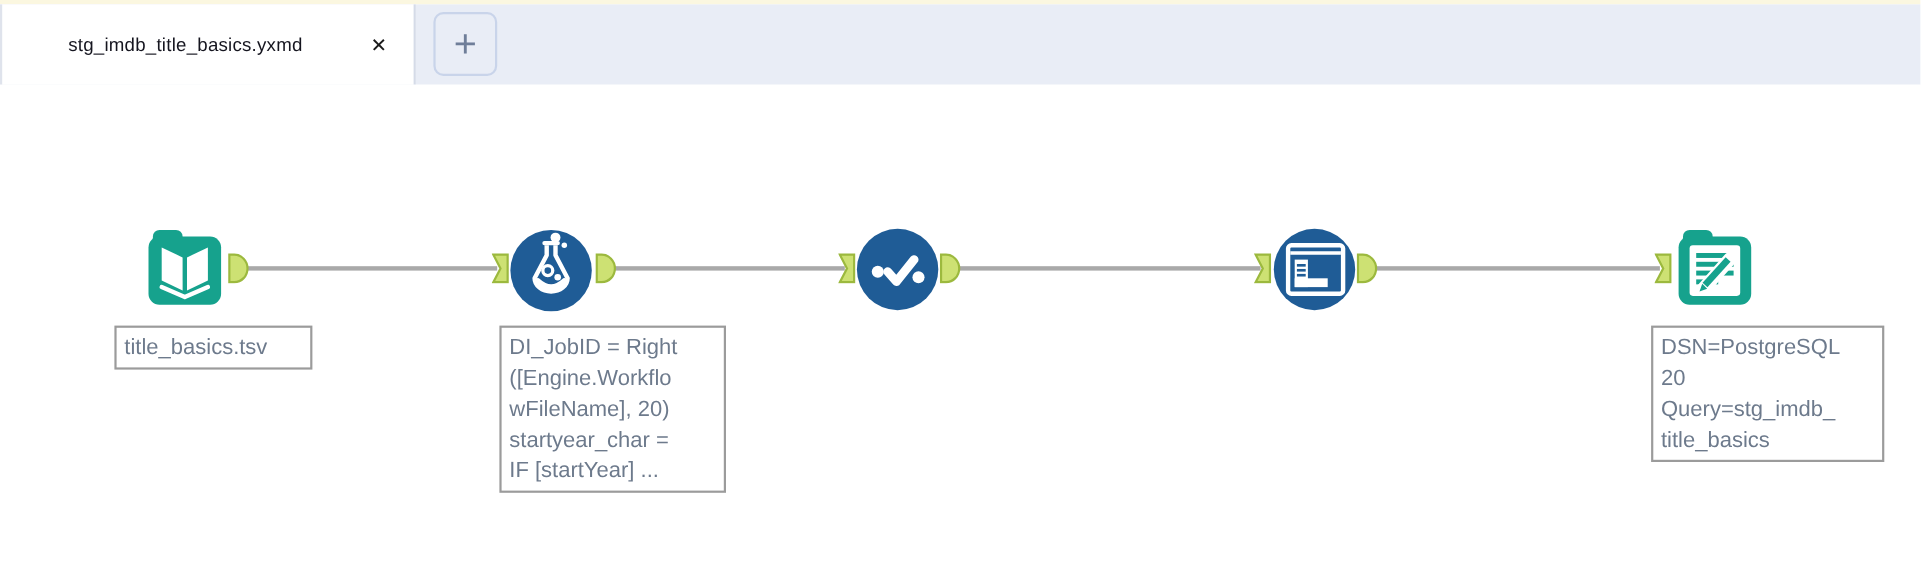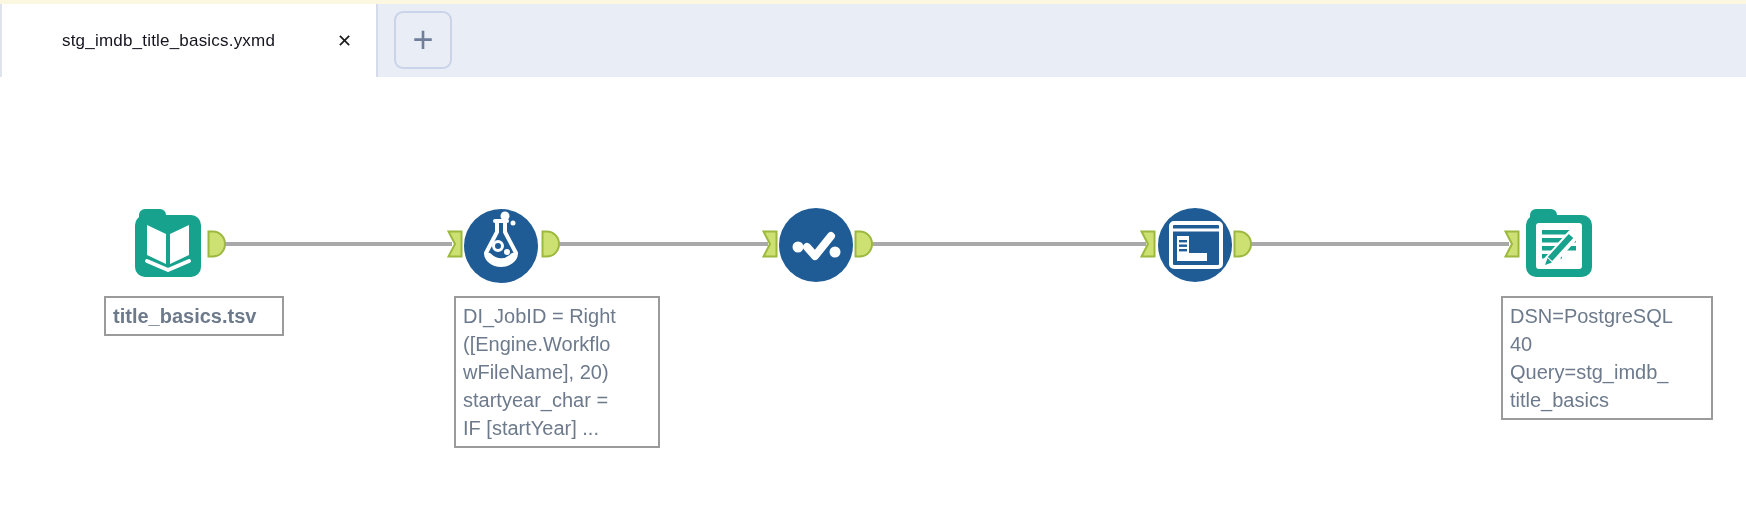--- a/index.html
+++ b/index.html
@@ -46,21 +46,21 @@
   .a-out2 { left:541px; }
   .a-in3  { left:762px; }
   .a-out3 { left:854px; }
   .a-in4  { left:1140px; }
   .a-out4 { left:1233px; }
   .a-in5  { left:1504px; }
 
   
   .ann { position:absolute; background:#fff; border:2px solid #9b9b9b; color:#6d7a8c;
          font-size:20px; line-height:28px; padding:4px 7px; white-space:pre-line; }
-  .ann1 { left:104px;  top:296px; width:180px;font-weight:bold; }
+  .ann1 { left:104px;  top:296px; width:180px; }
   .ann2 { left:442px;  top:296px; width:206px;margin-left:12px; }
   .ann5 { left:1501px; top:296px; width:212px; }
 </style>
 </head>
 <body>
 
 <div class="screen">
 
   <div class="top-accent"></div>
 
@@ -180,17 +180,17 @@
       <rect x="21" y="23" width="34" height="4.5" fill="#16a28d"></rect>
       <rect x="21" y="31" width="34" height="4.5" fill="#16a28d"></rect>
       <rect x="21" y="39" width="34" height="4.5" fill="#16a28d"></rect>
       <rect x="21" y="47" width="20" height="4.5" fill="#16a28d"></rect>
       <line x1="27" y1="56" x2="52" y2="28" stroke="#fff" stroke-width="12" stroke-linecap="round"></line>
       <line x1="29" y1="52" x2="50" y2="29" stroke="#16a28d" stroke-width="6"></line>
       <path d="M24 58 L31 55.5 L26.5 51 Z" fill="#16a28d"></path>
     </svg>
   </div>
   <div class="ann ann5">DSN=PostgreSQL
-40
+20
 Query=stg_imdb_
 title_basics</div>
 
 </div>
 
 </body></html>

